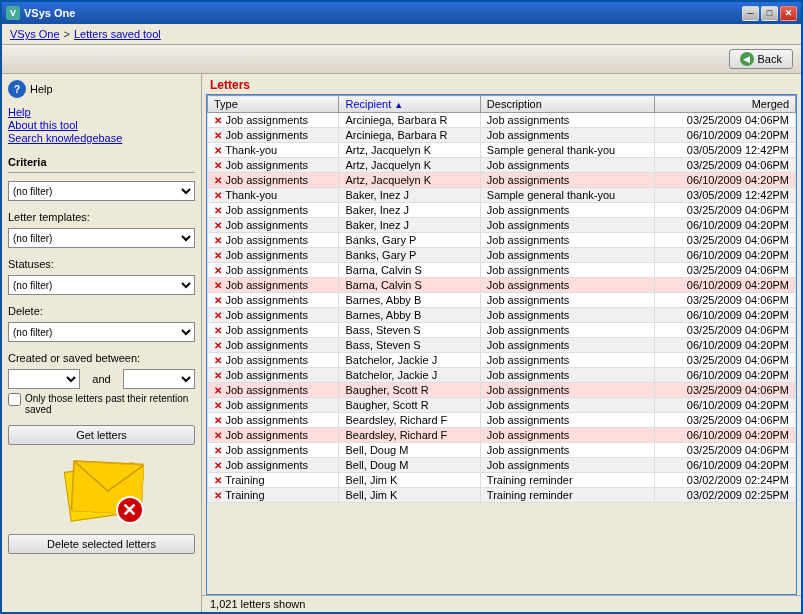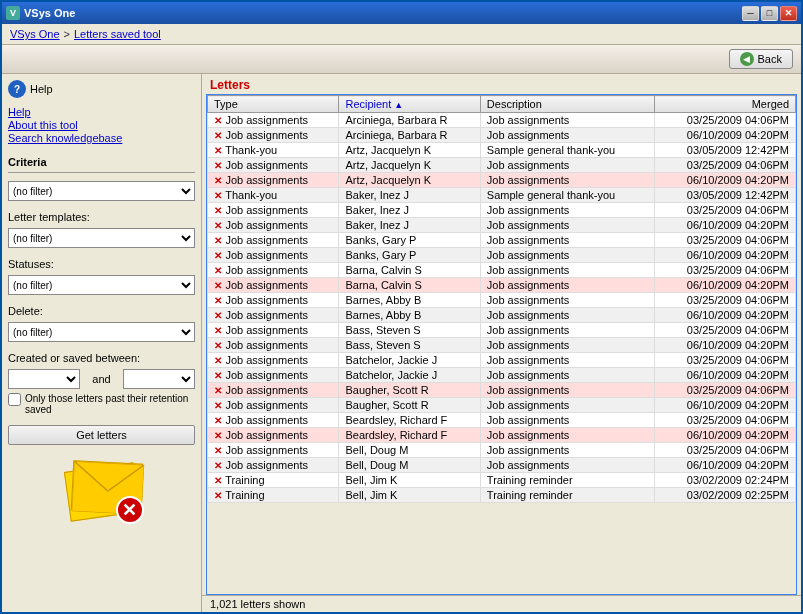--- a/index.html
+++ b/index.html
@@ -159,20 +159,21 @@
           <div class="envelope2">
             <svg width="70" height="50" viewBox="0 0 70 50">
               <rect width="70" height="50" fill="#ffcc00" stroke="#cc9900"></rect>
               <polyline points="0,0 35,28 70,0" fill="none" stroke="#cc9900" stroke-width="1.5"></polyline>
             </svg>
           </div>
           <div class="x-delete">✕</div>
         </div>
       </div>
 
+      <button class="delete-btn">Delete selected letters</button>
     </div>
 
     <div class="right-content">
       <div class="content-title">Letters</div>
 
       <div class="table-container">
         <table>
           <thead>
             <tr>
               <th>Type</th>

